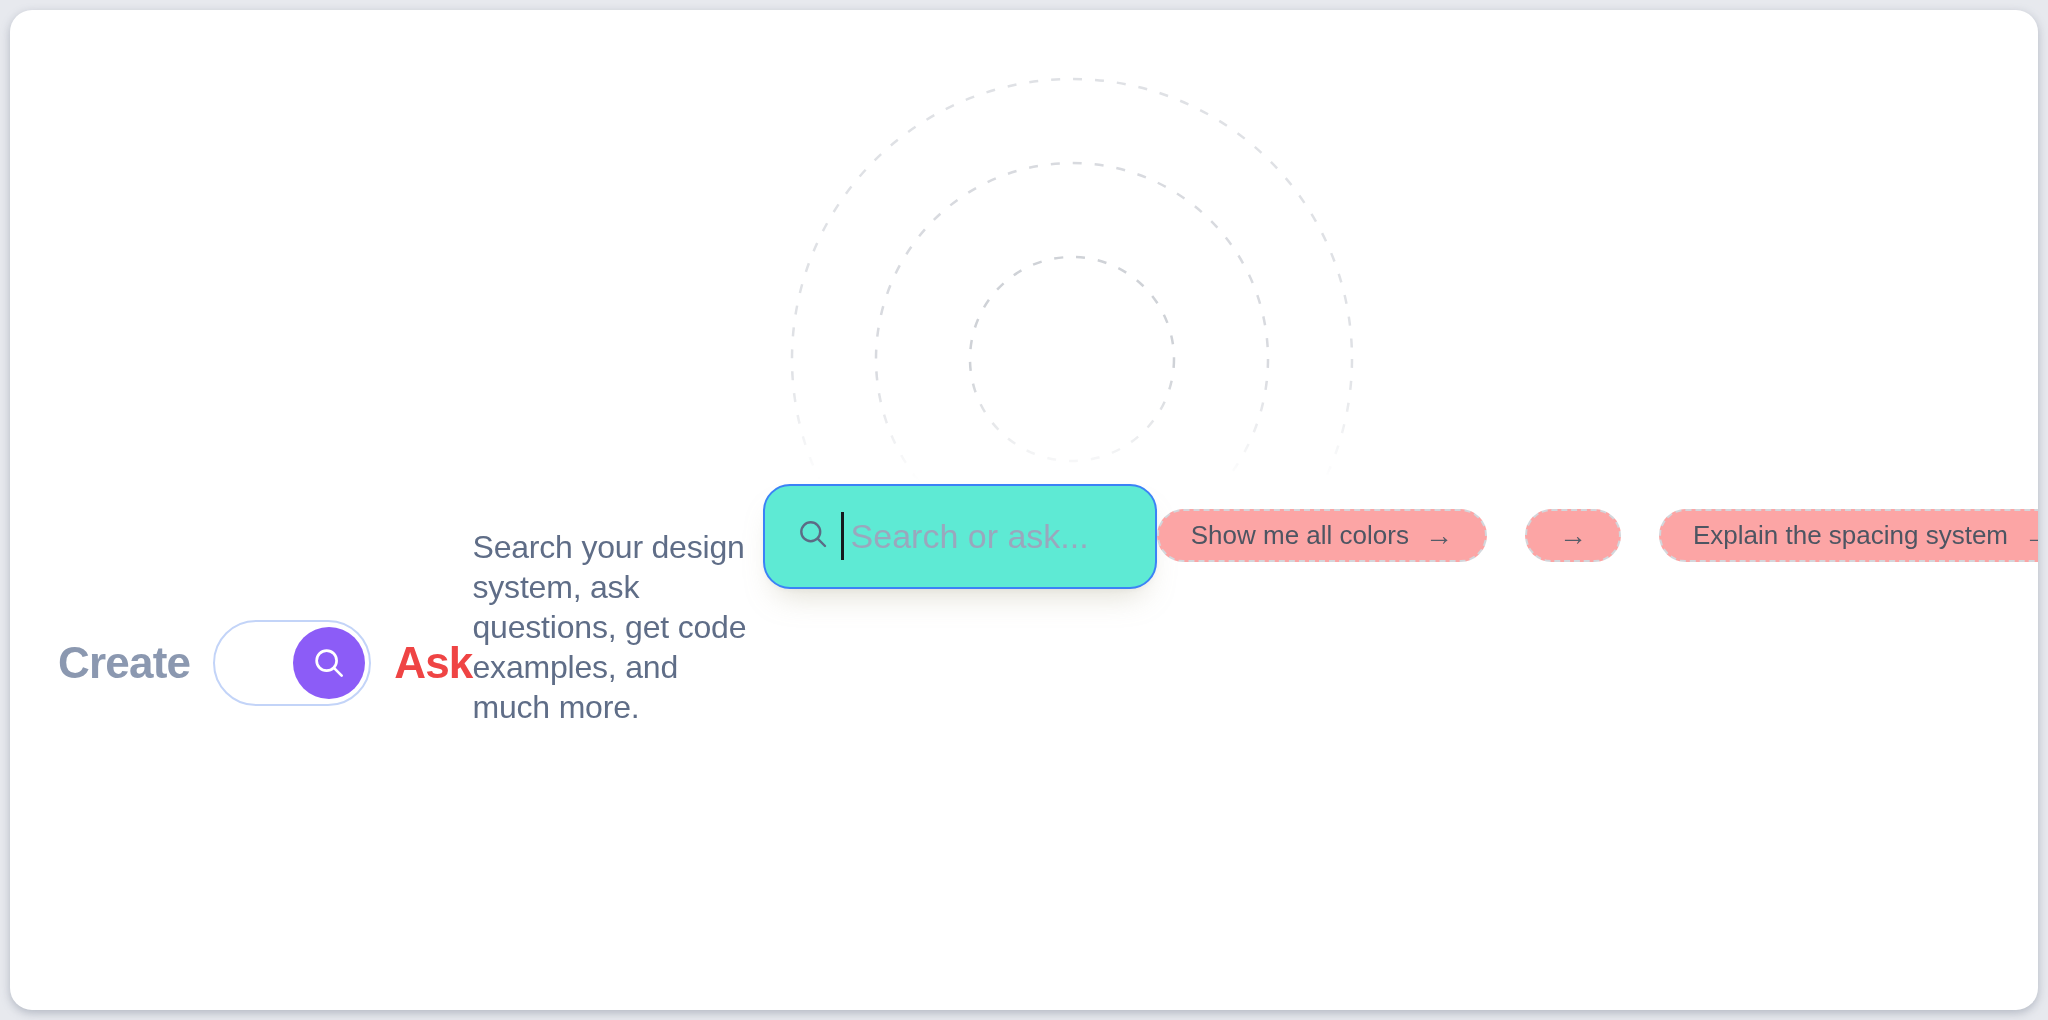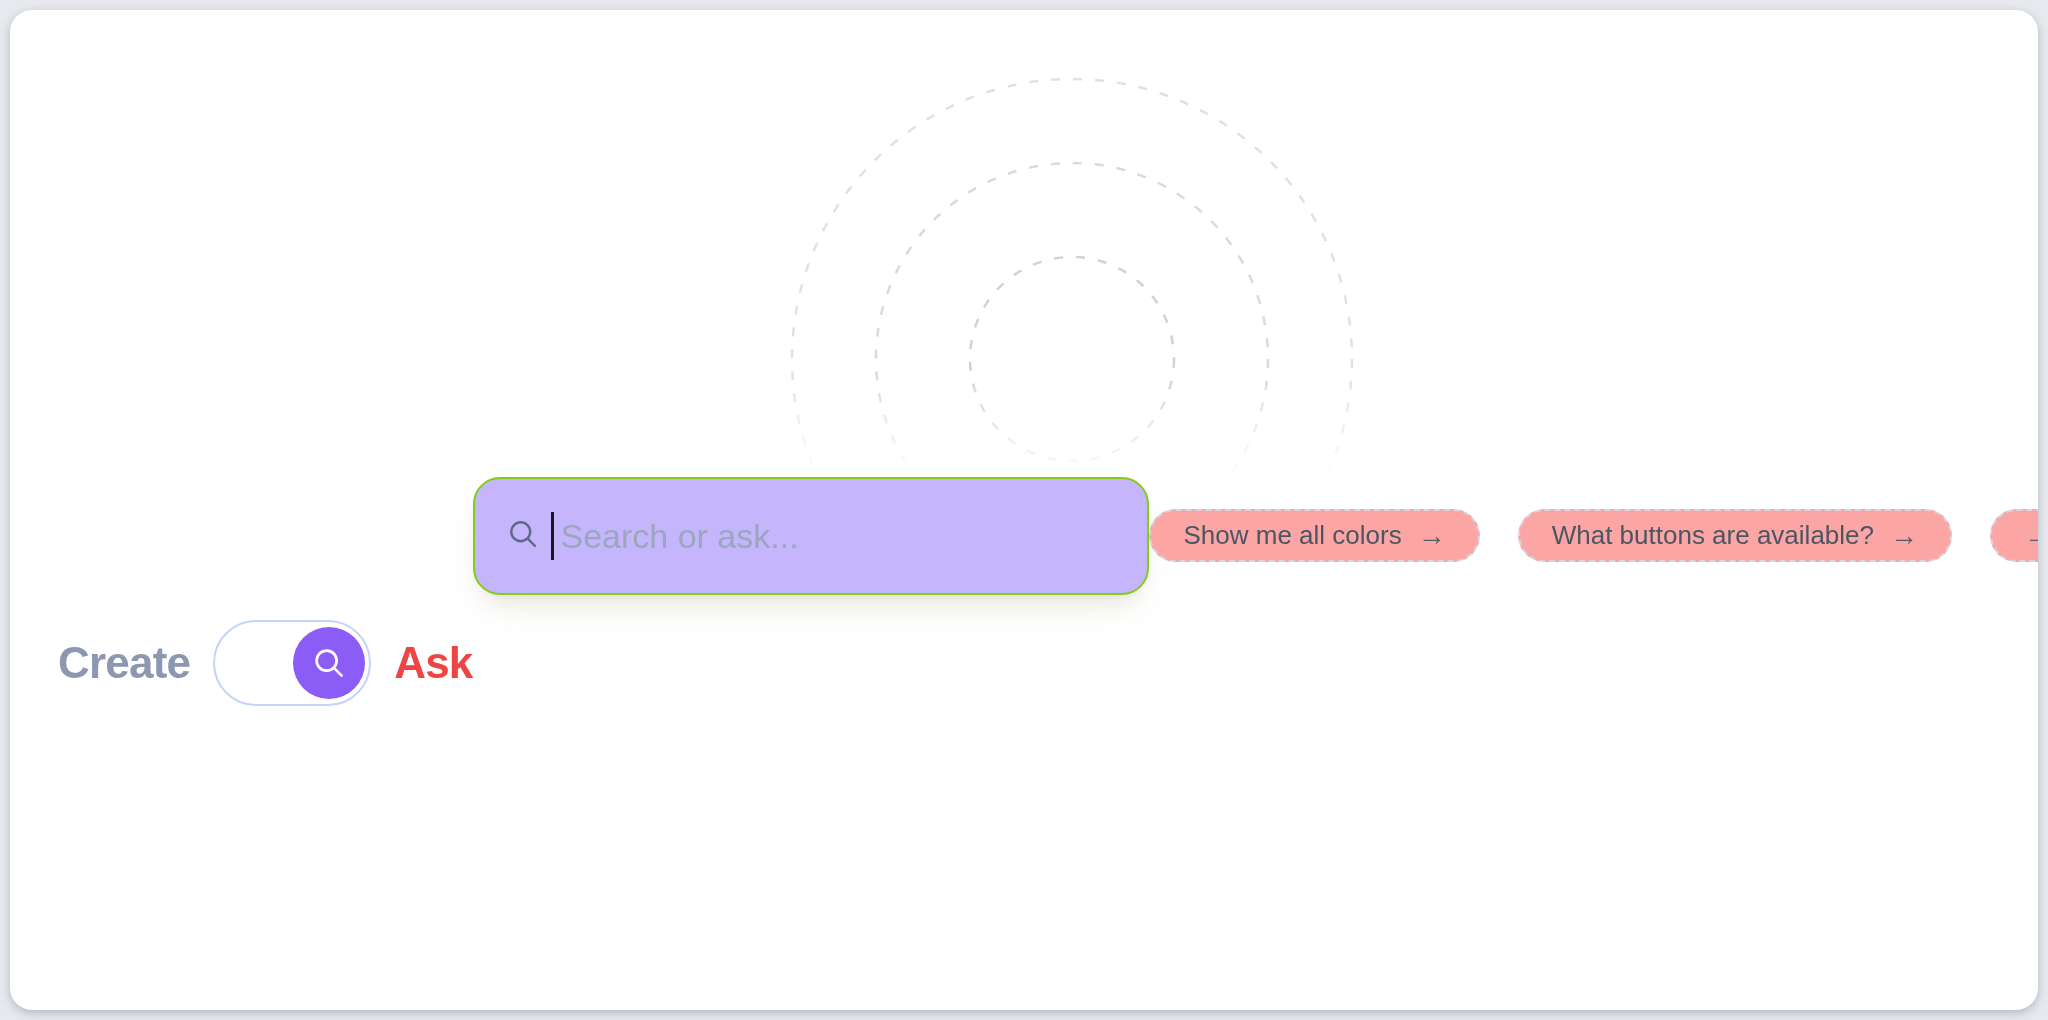--- a/index.html
+++ b/index.html
@@ -97,24 +97,24 @@
     color: #5f6d87;
     position: relative;
     z-index: 2;
   }
 
   
   .search-box {
     margin-top: 52px;
     position: relative;
     width: 1510px;
-    height: 118px;
-    box-sizing: border-box;
-    background: #c4b5fd;
-    border: 2px solid #84cc16;
+    height: 105px;
+    box-sizing: border-box;
+    background: #5eead4;
+    border: 2px solid #3b82f6;
     border-radius: 27px;
     box-shadow: 0 18px 30px -12px rgba(165, 160, 130, 0.35), 0 2px 4px rgba(0,0,0,0.03);
     z-index: 2;
   }
   .search-box .input-search-icon {
     position: absolute;
     left: 30px;
     top: 50%;
     transform: translateY(-50%);
   }
@@ -199,40 +199,41 @@
           <svg width="38" height="38" viewBox="0 0 24 24" fill="none">
             <circle cx="10.5" cy="10.5" r="6.3" stroke="#ffffff" stroke-width="1.7"></circle>
             <line x1="15.1" y1="15.1" x2="20" y2="20" stroke="#ffffff" stroke-width="1.7" stroke-linecap="round"></line>
           </svg>
         </span>
       </button>
 
       <span class="mode-label active">Ask</span>
     </div>
 
+    <div class="tagline">Search your design system, ask questions, get code examples, and much more.</div>
 
     <div class="search-box">
       <span class="input-search-icon">
         <svg width="36" height="36" viewBox="0 0 24 24" fill="none">
           <circle cx="10.5" cy="10.5" r="6.3" stroke="#5c6b85" stroke-width="1.6"></circle>
           <line x1="15.1" y1="15.1" x2="20" y2="20" stroke="#5c6b85" stroke-width="1.6" stroke-linecap="round"></line>
         </svg>
       </span>
       <span class="caret"></span>
       <input type="text" placeholder="Search or ask..." style="">
     </div>
 
     <div class="chips">
       <button class="chip">
         <span>Show me all colors</span>
         <span class="arrow">→</span>
       </button>
       <button class="chip">
-        <span>What buttons are available?</span>
         <span class="arrow">→</span>
       </button>
       <button class="chip">
+        <span>Explain the spacing system</span>
         <span class="arrow">→</span>
       </button>
     </div>
 
   </div>
 </div>
 
 </body></html>

